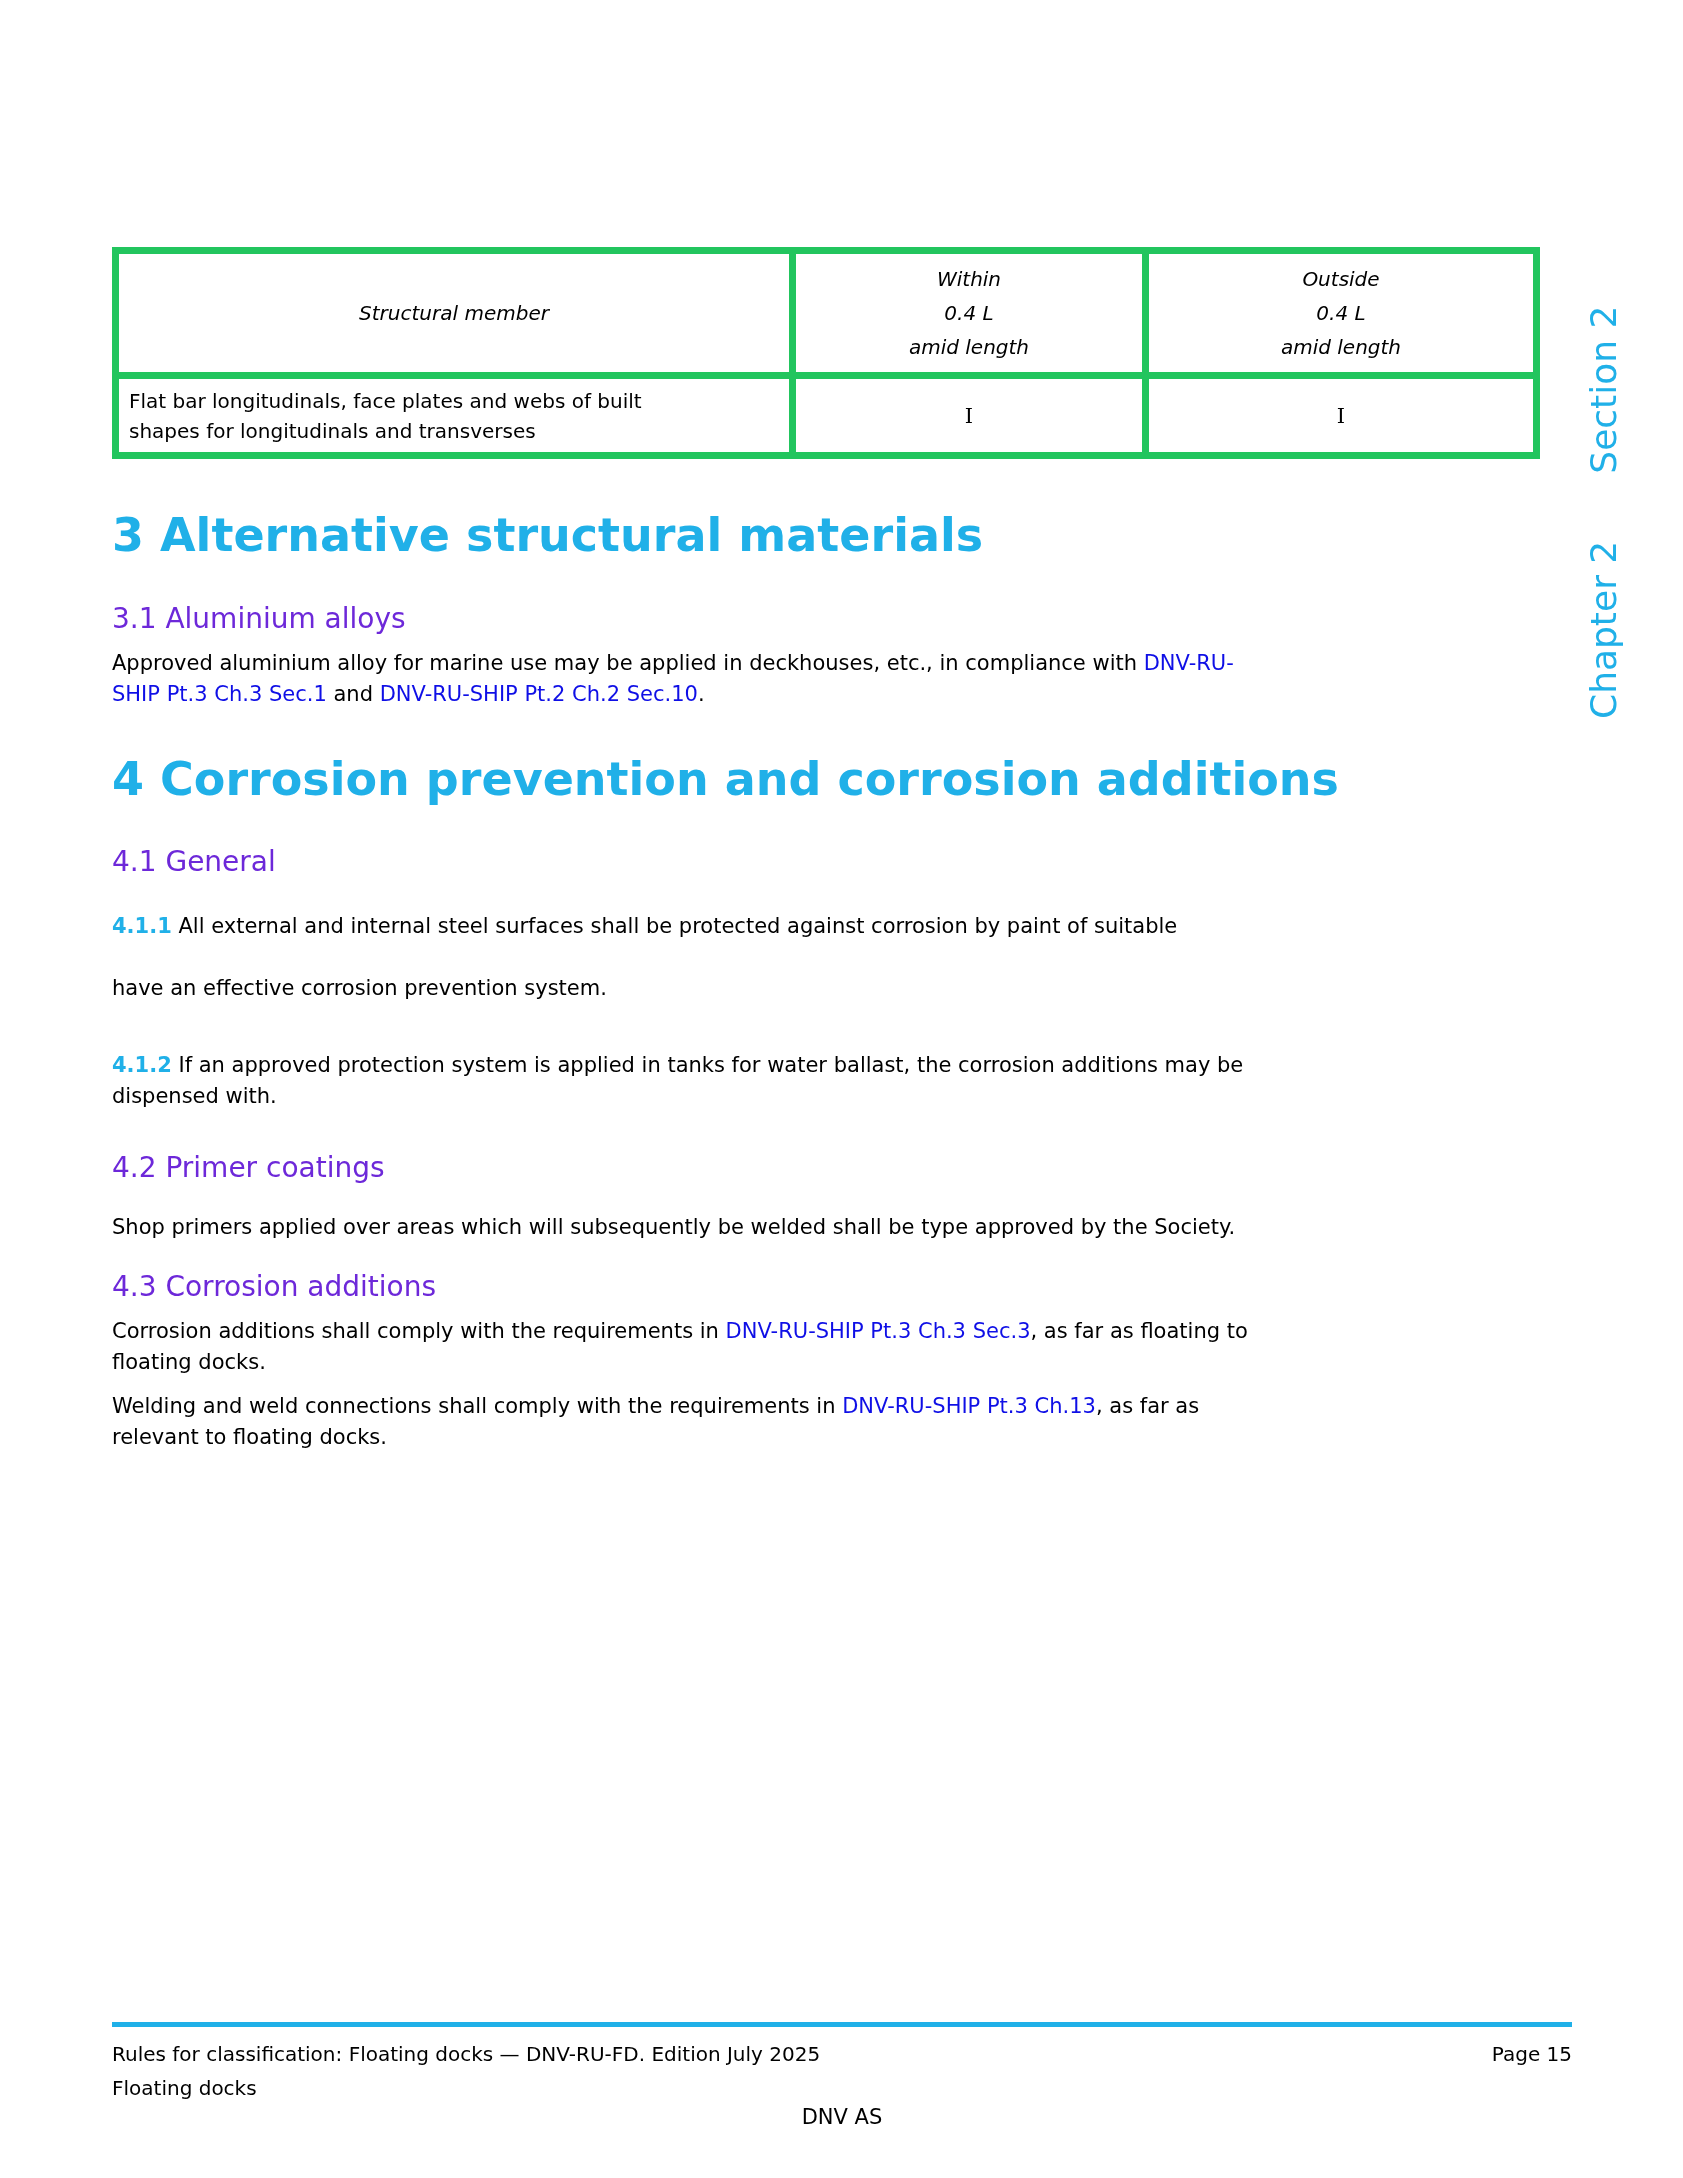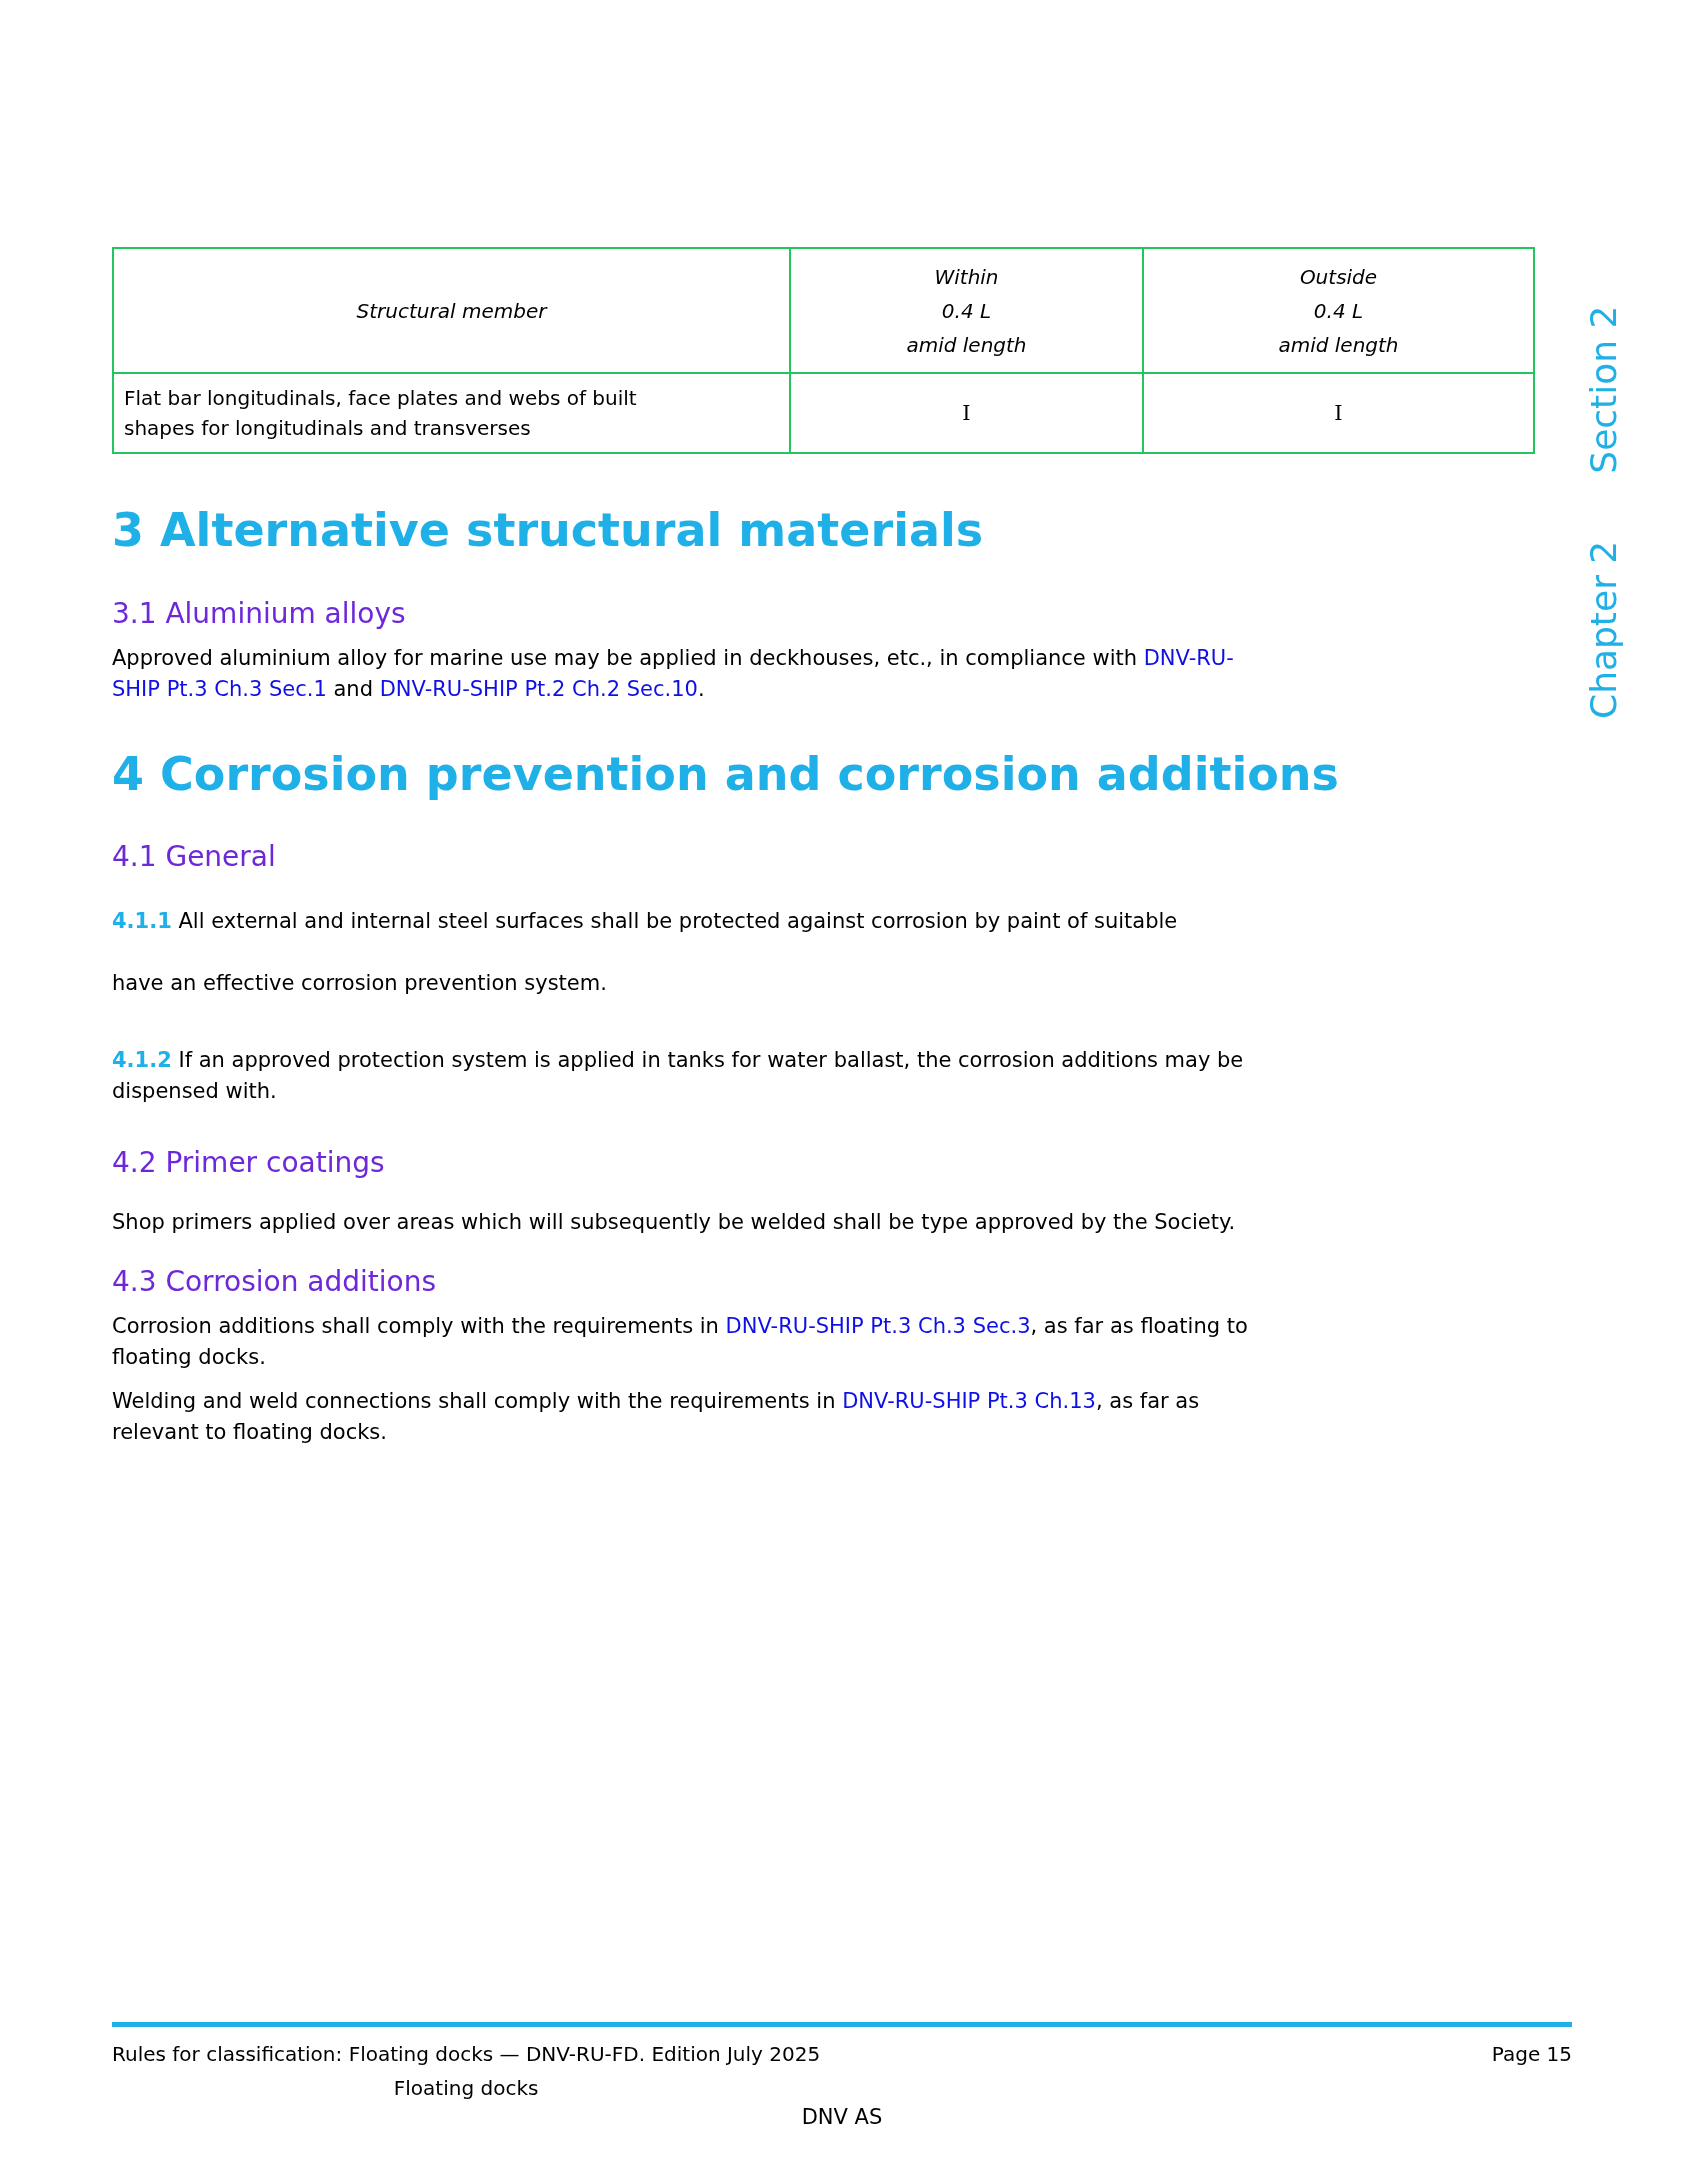--- a/index.html
+++ b/index.html
@@ -12,41 +12,41 @@
   .sidebar {
     position:absolute; left:1582px; top:719px;
     transform:rotate(-90deg); transform-origin:0 0;
     white-space:nowrap; font-size:36px; color:#20B0E8; line-height:44px;
   }
   .sidebar .sec { margin-left:67px; }
 
   .content { position:absolute; left:112px; top:247px; width:1422px; }
 
   table.spec { border-collapse:collapse; table-layout:fixed; width:1422px; font-size:20px; }
-  table.spec td { border:2px solid #22c55e; vertical-align:middle; }
+  table.spec td { border:7px solid #22c55e; vertical-align:middle; }
   .spec .hdr td { font-style:italic; text-align:center; white-space:pre-line; line-height:34px; height:125px; padding:4px 8px; }
   .spec .bodyrow td { height:80px; }
   .spec .bodyrow td.member { text-align:left; padding:6px 10px; white-space:pre-line; line-height:30px; }
   .spec .bodyrow td.mark { text-align:center; font-family:"DejaVu Serif", serif; font-size:21px; }
 
   .blocks h1 { color:#20B0E8; font-size:46px; font-weight:bold; line-height:1.1; margin-top:44px; }
   .blocks h1:first-child { margin-top:51px; }
   .blocks h2 { color:#6d28d9; font-size:28px; font-weight:normal; line-height:1.15; margin-top:42px; }
   .blocks p  { font-size:21px; line-height:31px; margin-top:13px; }
   .blocks p.sp-a { margin-top:32px; }
   .blocks p.sp-b { margin-top:46px; }
   .blocks h2.sp-c { margin-top:40px; }
   .blocks p.sp-d { margin-top:28px; }
   .blocks h2.sp-e { margin-top:28px; }
   .plabel { color:#20B0E8; font-weight:bold; }
   a.doclink { color:#0F0FE6; text-decoration:none; cursor:pointer; }
 
   .footer { position:absolute; left:112px; top:2022px; width:1460px; font-size:20px; }
   .footer .rule { height:5px; background:#20B0E8; margin-bottom:10px; }
-  .footer .frow { display:flex; justify-content:space-between; align-items:flex-start;text-align:center; }
+  .footer .frow { display:flex; justify-content:space-between; align-items:flex-start; }
   .footer .fleft div { line-height:34px; }
   .footer .pagenum { line-height:34px; }
   .footer .publisher { text-align:center; font-size:21px; }
 </style>
 </head>
 <body>
 
 <div class="page">
 
   <div class="sidebar">

